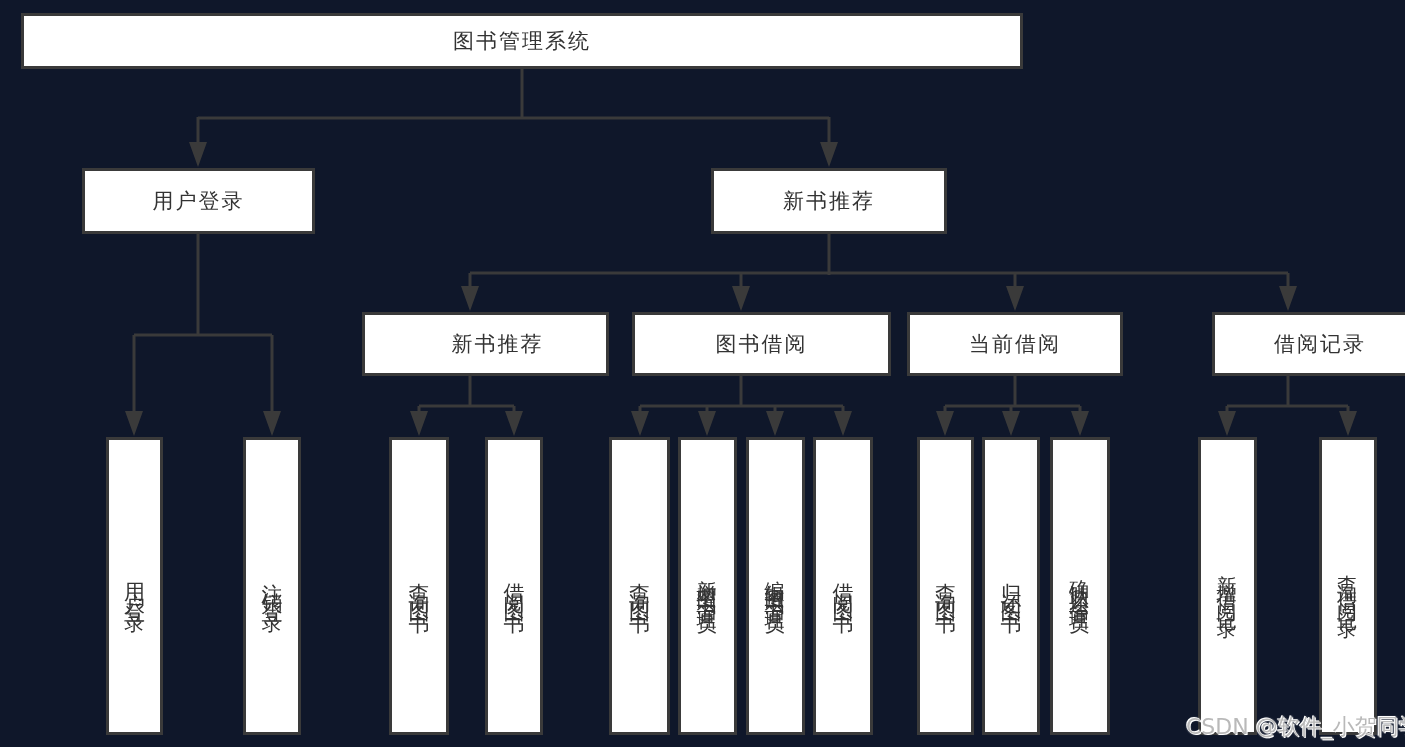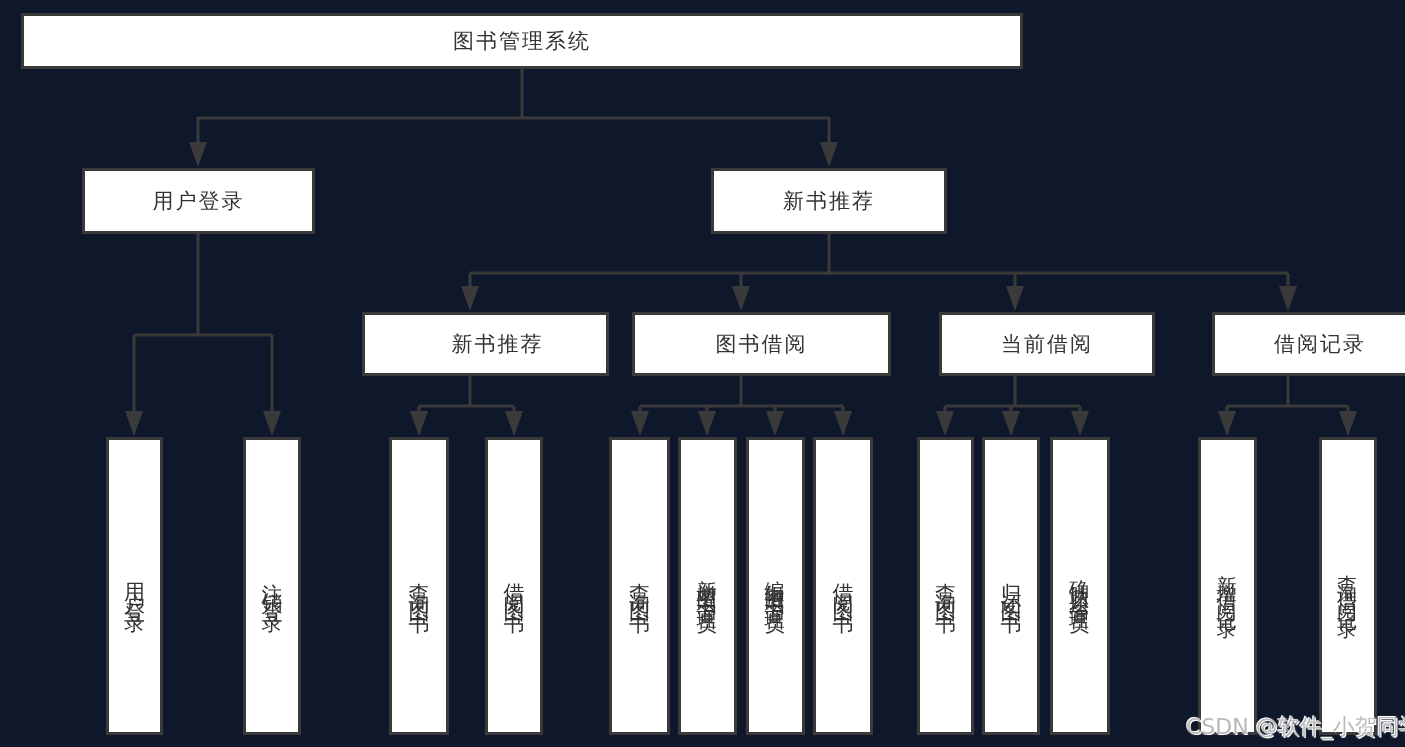--- a/index.html
+++ b/index.html
@@ -83,21 +83,21 @@
   <div class="node hnode" style="left:711px; top:168px; width:236px; height:66px;">
     <span>新书推荐</span>
   </div>
 
   <div class="node hnode" style="left:362px; top:312px; width:247px; height:64px;padding-left:24px;">
     <span>新书推荐</span>
   </div>
   <div class="node hnode" style="left:632px; top:312px; width:259px; height:64px;">
     <span>图书借阅</span>
   </div>
-  <div class="node hnode" style="left:907px; top:312px; width:216px; height:64px;margin-left:32px;">
+  <div class="node hnode" style="left:907px; top:312px; width:216px; height:64px;">
     <span>当前借阅</span>
   </div>
   <div class="node hnode" style="left:1180px; top:312px; width:216px; height:64px;margin-left:32px;">
     <span>借阅记录</span>
   </div>
 
   <div class="node vnode" style="left:106px; top:437px; width:57px; height:298px;">
     <span class="vlabel">用户登录</span>
   </div>
   <div class="node vnode" style="left:243px; top:437px; width:58px; height:298px;">

